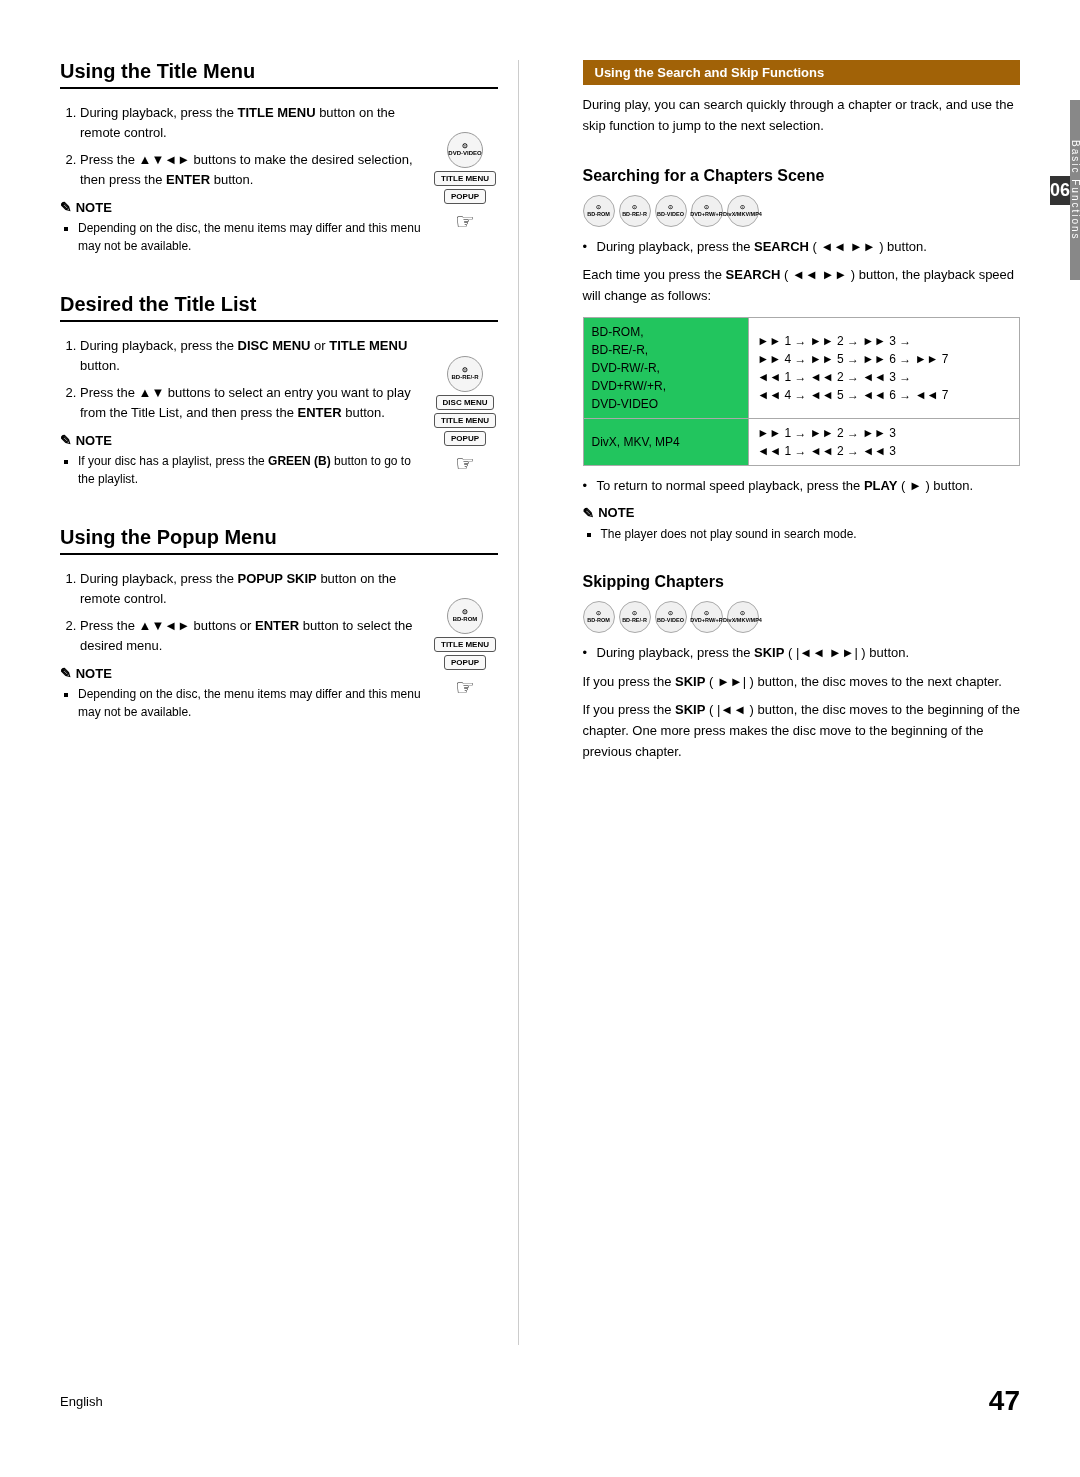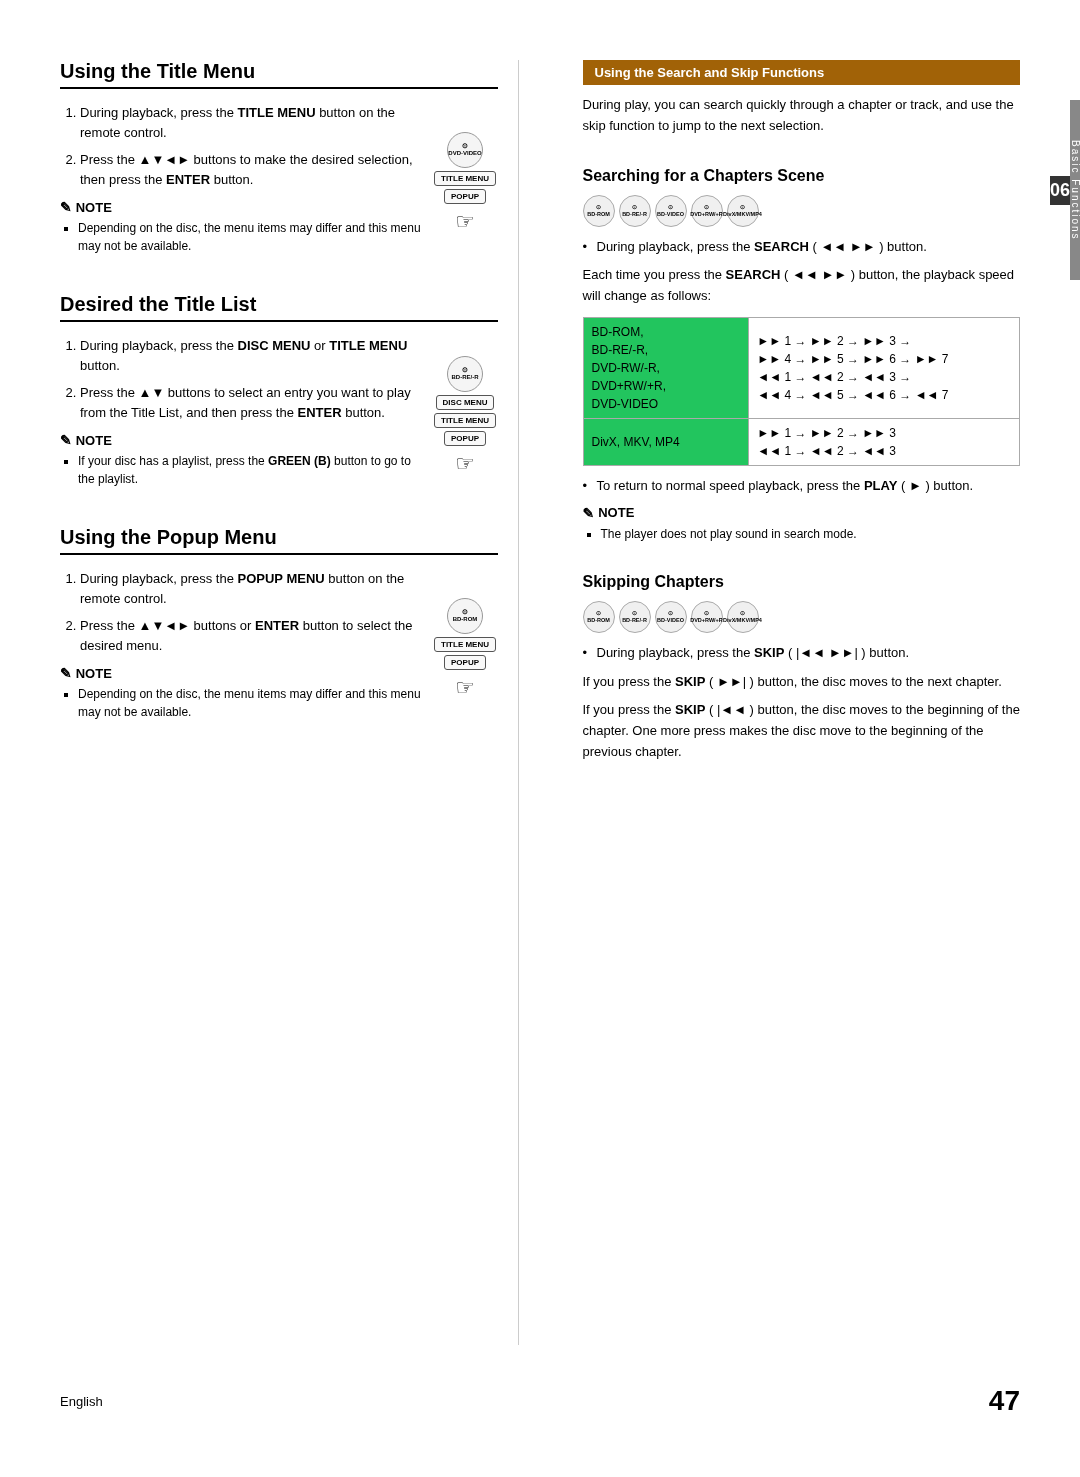--- a/index.html
+++ b/index.html
@@ -300,21 +300,21 @@
           </div>
         </div>
       </div>
 
       <div class="section">
         <h2>Using the Popup Menu</h2>
         <div class="step-with-remote">
           <div class="step-content">
             <ol>
               <li>
-                During playback, press the <span class="bold">POPUP MENU</span> button on the remote control.
+                During playback, press the <span class="bold">POPUP SKIP</span> button on the remote control.
               </li>
               <li>
                 Press the ▲▼◄► buttons or <span class="bold">ENTER</span> button to select the desired menu.
               </li>
             </ol>
             <div class="note-block">
               <div class="note-title">NOTE</div>
               <ul>
                 <li>Depending on the disc, the menu items may differ and this menu may not be available.</li>
               </ul>

